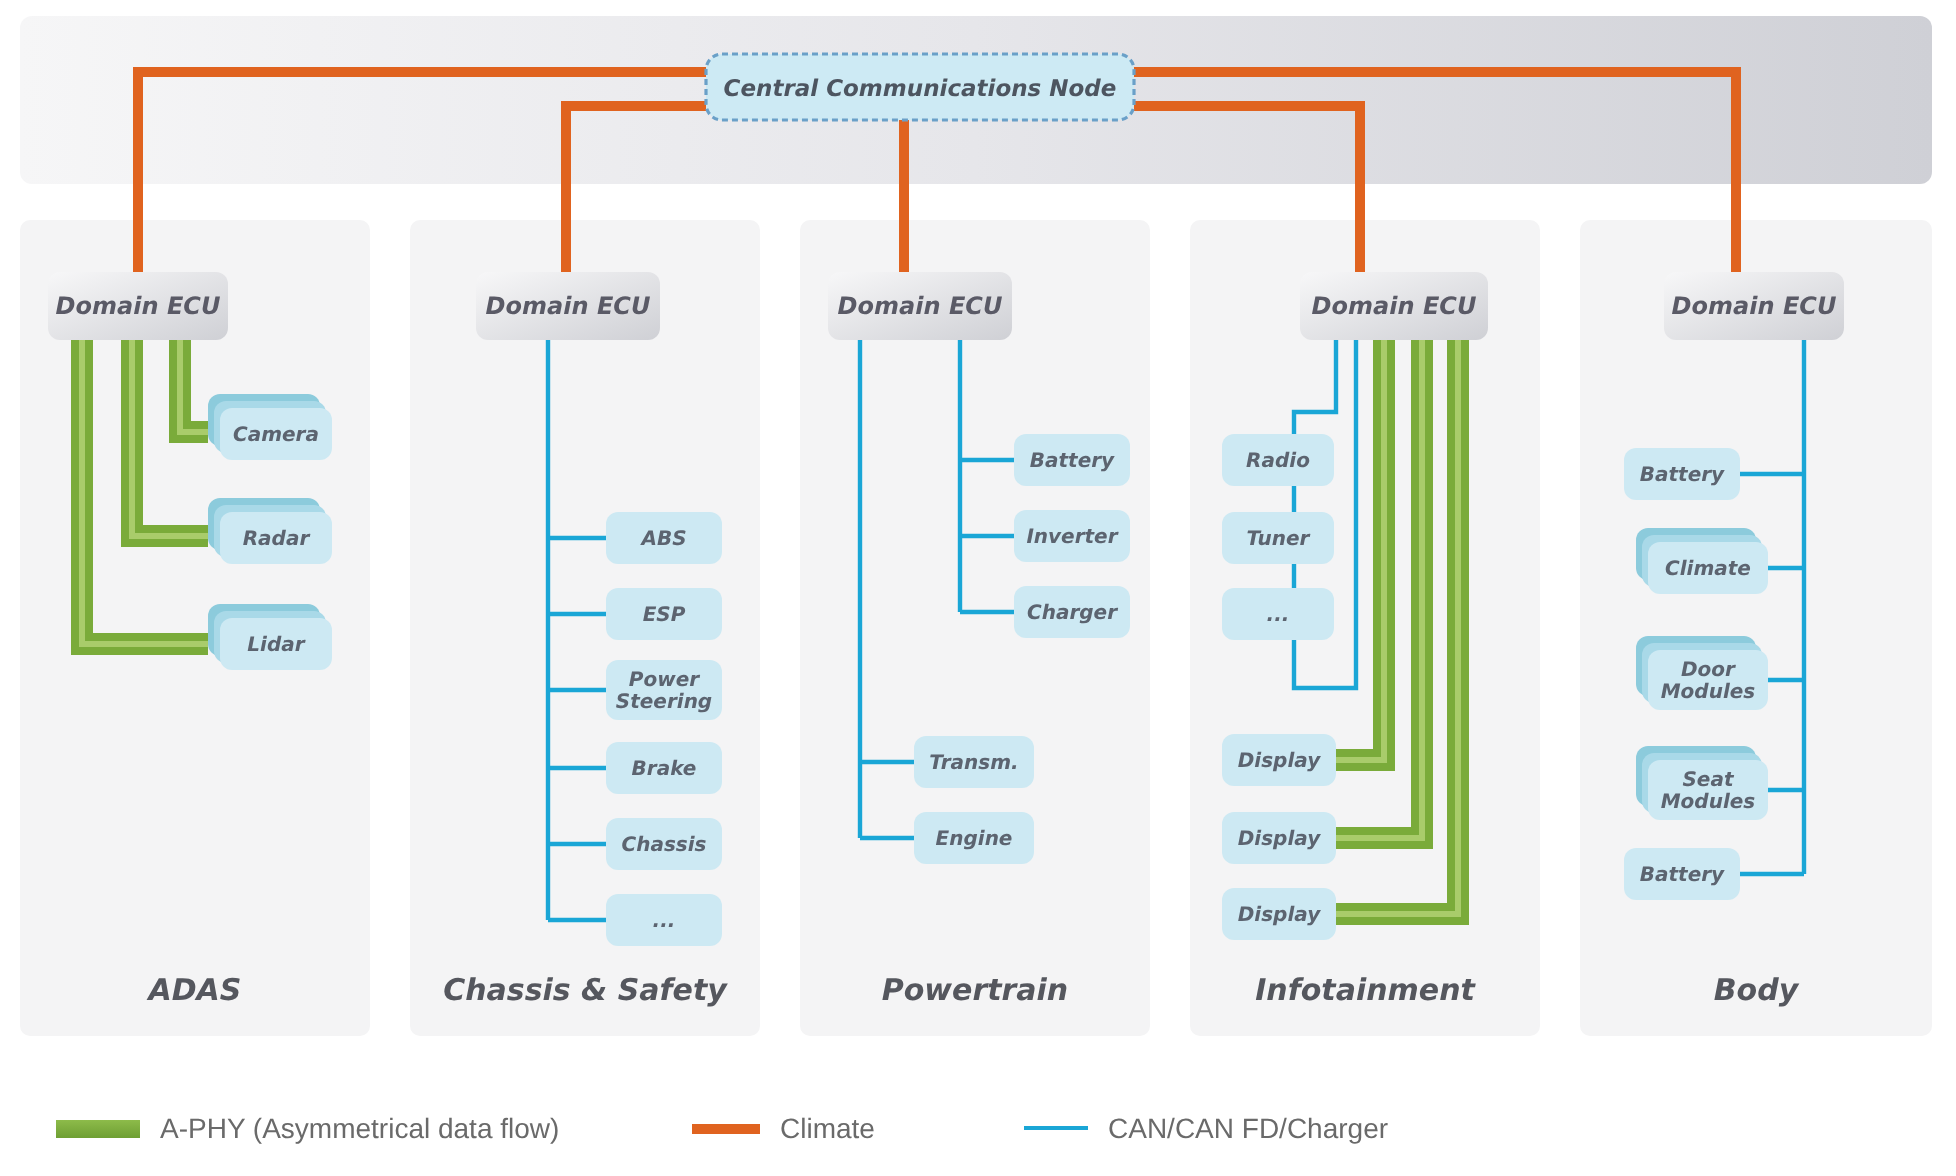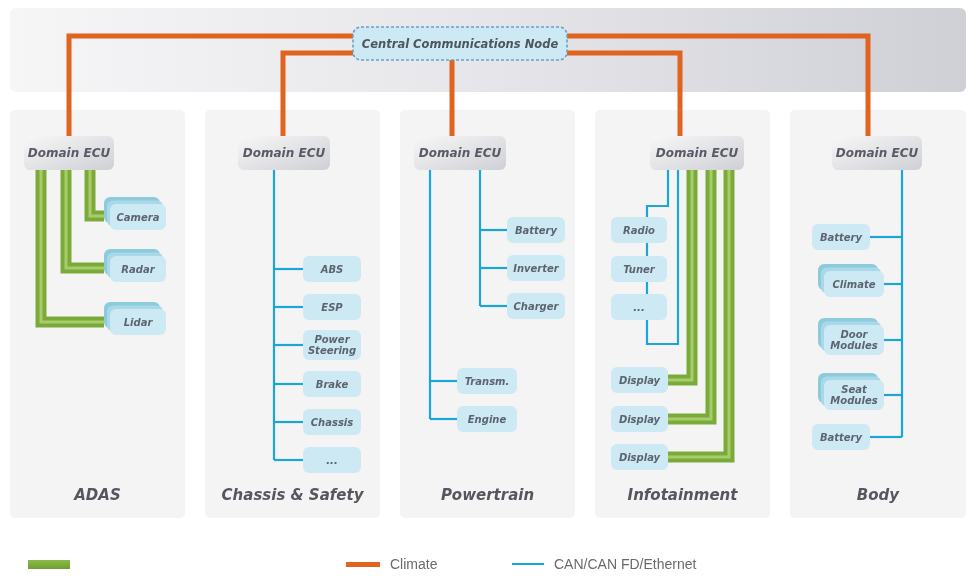--- a/index.html
+++ b/index.html
@@ -247,22 +247,23 @@
       <text x="292.5" y="500" text-anchor="middle" class="domain-title">Chassis &amp; Safety</text>
       <text x="487.5" y="500" text-anchor="middle" class="domain-title">Powertrain</text>
       <text x="682.5" y="500" text-anchor="middle" class="domain-title">Infotainment</text>
       <text x="878" y="500" text-anchor="middle" class="domain-title">Body</text>
     </g>
 </svg>
 
 <div class="legend">
   <div class="legend-item" style="left:28px">
     <span class="legend-swatch" style="width:42px;height:9px;background:linear-gradient(#8dbb4a,#6e9f33);"></span>
+    <span class="legend-label">A-PHY (Asymmetrical data flow)</span>
   </div>
   <div class="legend-item" style="left:346px">
     <span class="legend-swatch" style="width:34px;height:5px;background:#e0631f;"></span>
     <span class="legend-label">Climate</span>
   </div>
   <div class="legend-item" style="left:512px">
     <span class="legend-swatch" style="width:32px;height:2px;background:#1aa6d6;"></span>
-    <span class="legend-label">CAN/CAN FD/Ethernet</span>
+    <span class="legend-label">CAN/CAN FD/Charger</span>
   </div>
 </div>
 
 </body></html>

